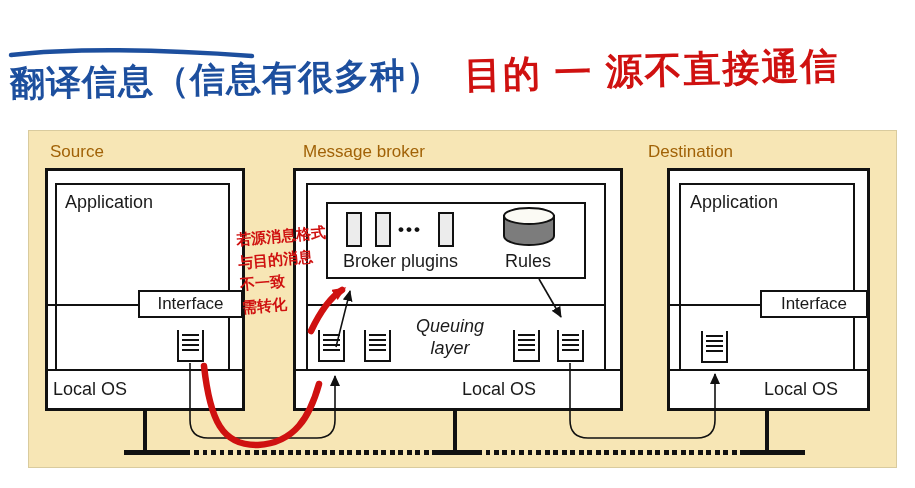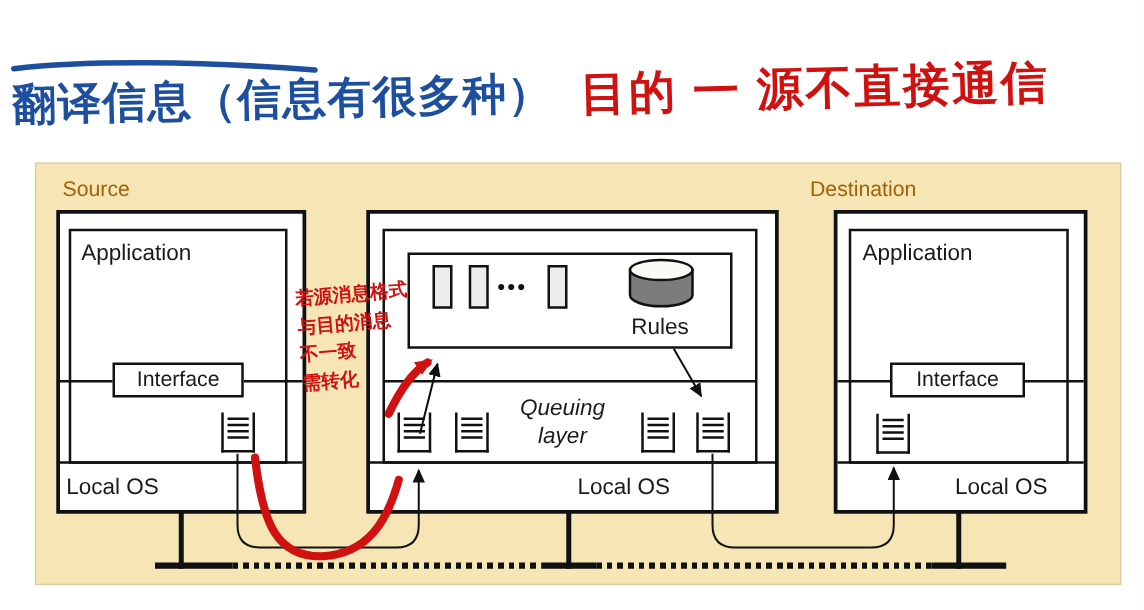--- a/index.html
+++ b/index.html
@@ -18,21 +18,21 @@
 
   
   .panel { position:absolute; left:28px; top:130px; width:869px; height:338px;
            background:#f7e6b5; border:1px solid #d9cb9e; }
 
   .node-label { position:absolute; font-size:17px; color:#a16207; white-space:nowrap; }
   .obox { position:absolute; background:#fff; border:3px solid #111; }
   .ibox { position:absolute; background:#fff; border:2px solid #111; }
   .hline { position:absolute; height:2px; background:#111; }
   .iface { position:absolute; background:#fff; border:2px solid #111; display:flex;
-           align-items:center; justify-content:center; font-size:17px; color:#1a1a1a; }
+           align-items:center; justify-content:center; font-size:17px; color:#1a1a1a;margin-left:48px; }
   .txt  { position:absolute; font-size:18px; color:#1a1a1a; white-space:nowrap; }
 
   
   .queue { position:absolute; width:27px; height:32px; background:#fff;
            border:2px solid #111; border-top:none; padding:4px 3px 0; }
   .queue i { display:block; height:2px; background:#111; margin-bottom:3px; }
 
   .plugin-rect { position:absolute; width:16px; height:35px; background:#ececec; border:2px solid #111; }
   .dots { position:absolute; font-size:17px; font-weight:bold; color:#111; letter-spacing:2px; }
 
@@ -68,30 +68,32 @@
   <div class="iface" style="left:90px; top:290px; width:105px; height:28px;">Interface</div>
   <div class="hline" style="left:48px; top:369px; width:194px;"></div>
   <div class="queue" style="left:177px; top:330px;">
       <i></i>
       <i></i>
       <i></i>
       <i></i>
     </div>
   <div class="txt" style="left:53px; top:379px;">Local OS</div>
 
+  <div class="node-label" style="left:303px; top:142px;">Message broker</div>
   <div class="obox" style="left:293px; top:168px; width:330px; height:243px;"></div>
   <div class="ibox" style="left:306px; top:183px; width:300px; height:188px;"></div>
   <div class="hline" style="left:308px; top:304px; width:296px;"></div>
   <div class="hline" style="left:296px; top:369px; width:325px;"></div>
 
   <div class="ibox" style="left:326px; top:202px; width:260px; height:77px;"></div>
   <div class="plugin-rect" style="left:346px; top:212px;"></div>
   <div class="plugin-rect" style="left:375px; top:212px;"></div>
   <div class="dots" style="left:398px; top:220px;">•••</div>
   <div class="plugin-rect" style="left:438px; top:212px;"></div>
+  <div class="txt" style="left:343px; top:251px;">Broker plugins</div>
 
   <svg class="cyl" style="left:500px; top:206px;" width="58" height="42" viewBox="0 0 58 42">
     <path d="M4,10 v20 a25,9 0 0 0 50,0 v-20 z" fill="#7c7c7c" stroke="#111" stroke-width="2"></path>
     <ellipse cx="29" cy="10" rx="25" ry="8" fill="#fbfaf4" stroke="#111" stroke-width="2"></ellipse>
   </svg>
   <div class="txt" style="left:505px; top:251px;">Rules</div>
 
   <div class="queue" style="left:318px; top:330px;">
       <i></i>
       <i></i>

